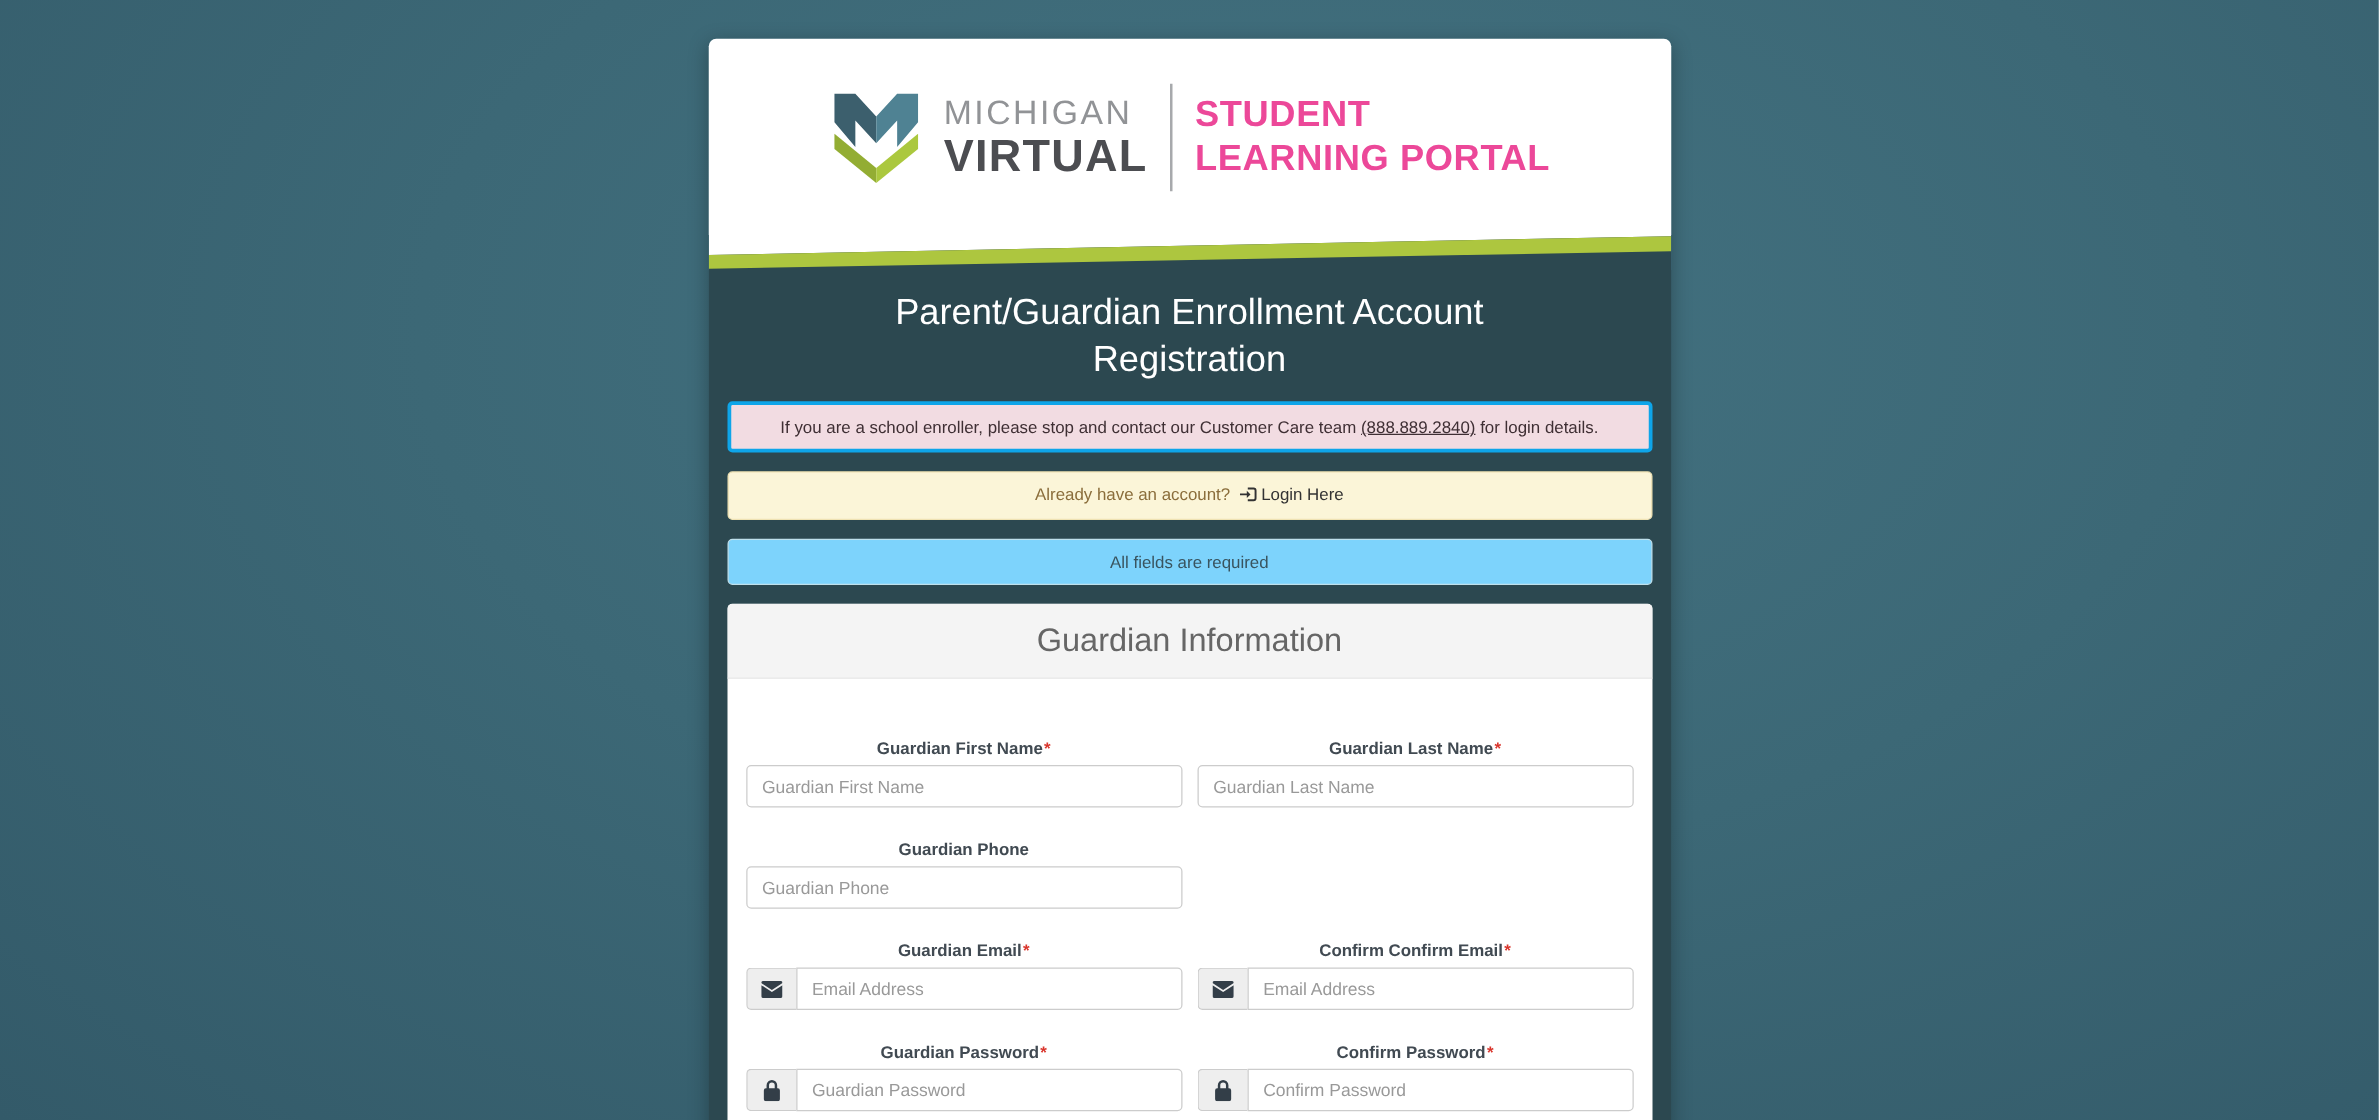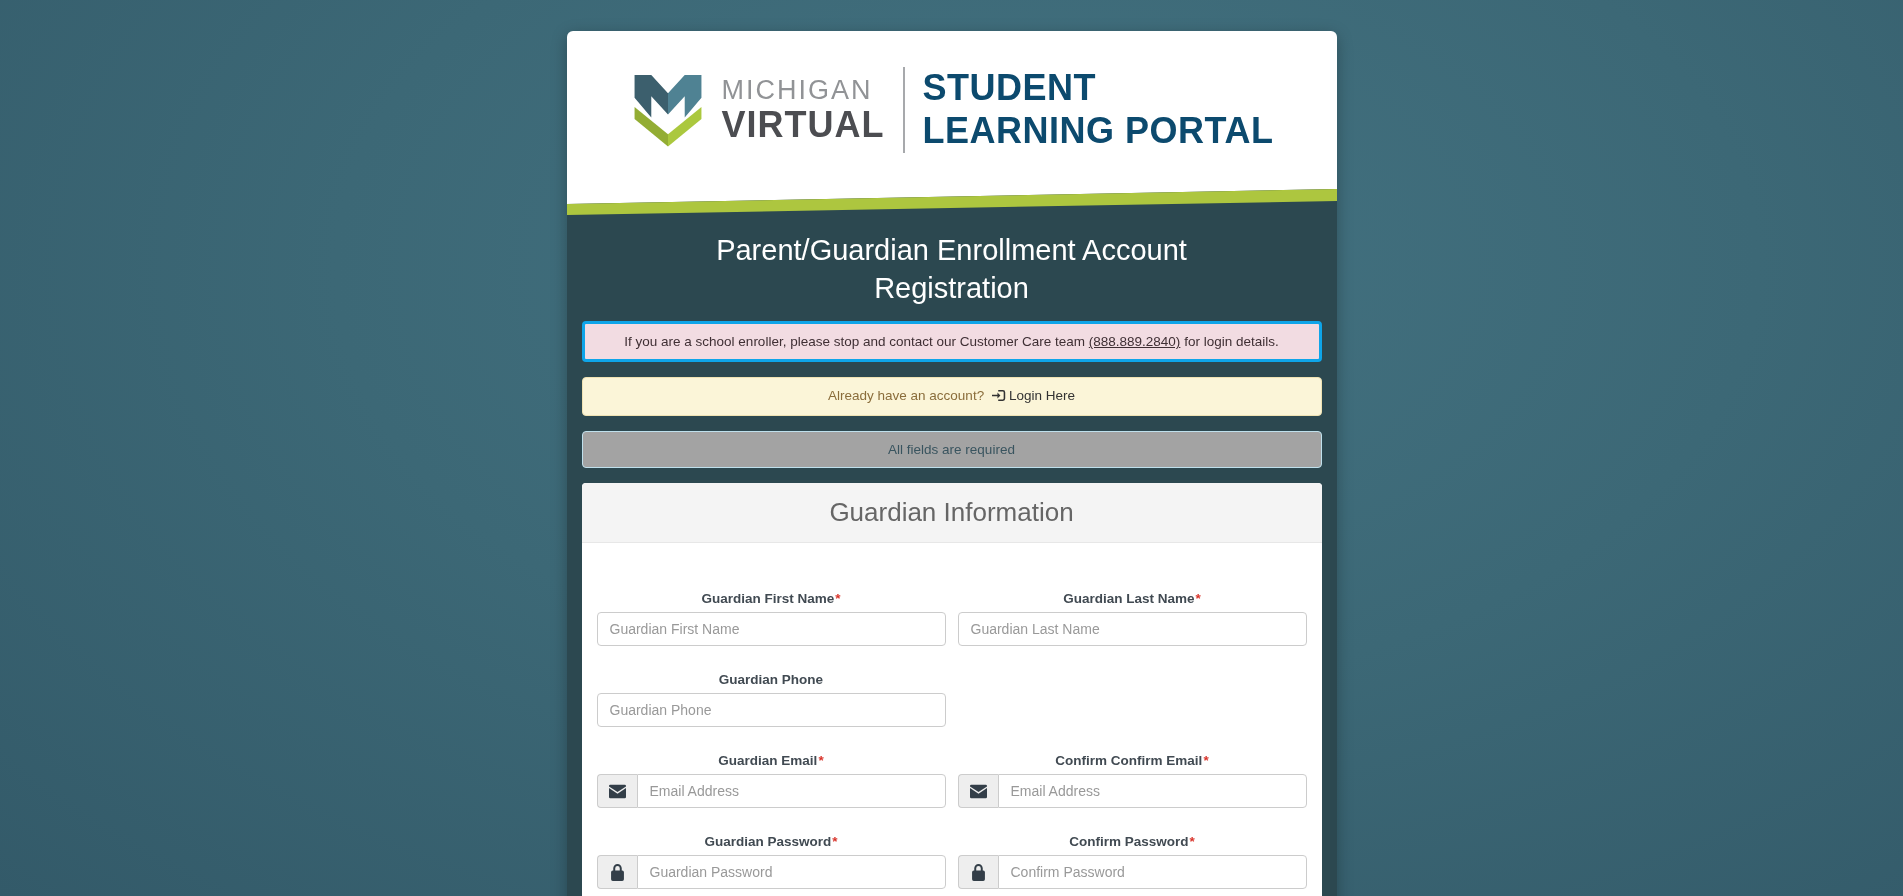--- a/index.html
+++ b/index.html
@@ -16,33 +16,33 @@
   .stripe-svg { display:block; width:770px; height:28px; }
   .dark-panel { background:#2c4850; padding:0 15px 30px; }
 
   
   .logo { display:flex; align-items:center; }
   .logo-mark svg { width:76px; height:100px; display:block; }
   .brand-block { margin-left:16px; line-height:1; }
   .brand-top { font-size:27px; color:#919396; letter-spacing:2px; }
   .brand-bottom { font-size:36px; font-weight:bold; color:#4c4d51; letter-spacing:1px; margin-top:3px; }
   .logo-divider { width:2px; height:86px; background:#a7a9ac; margin:0 18px; }
-  .portal-block { font-size:36px; font-weight:bold; color:#0c4a6e; line-height:1.18; letter-spacing:.5px; }
+  .portal-block { font-size:29px; font-weight:bold; color:#ec4899; line-height:1.18; letter-spacing:.5px; }
 
   
   .page-title { color:#fff; font-size:29px; font-weight:normal; text-align:center;
                 line-height:1.3; max-width:600px; margin:0 auto 14px; padding-top:16px; }
   .alert { border-radius:4px; padding:10px 14px; text-align:center;
            font-size:13.5px; margin-bottom:15px; }
   .alert-danger  { background:#f2dce2; border:3px solid #0ea5e9; color:#3f2f34; }
   .alert-danger a { color:inherit; text-decoration:underline; }
   .alert-warning { background:#fbf5d8; border:1px solid #efe2b3; color:#8a6d3b; }
   .alert-warning a { color:#333; text-decoration:none; }
   .alert-warning .signin-ic { display:inline-block; vertical-align:-2px; margin:0 3px 0 4px; color:#333; }
-  .alert-info    { background:#a3a3a3; border:1px solid #bfe0ec; color:#39545f; }
+  .alert-info    { background:#7dd3fc; border:1px solid #bfe0ec; color:#39545f; }
 
   
   .panel { background:#fff; border-radius:4px; overflow:hidden; }
   .panel-heading { background:#f4f4f4; border-bottom:1px solid #e7e7e7; text-align:center;
                    padding:14px 4px; font-size:26px; color:#666; font-weight:normal; }
   .panel-body { padding:48px 15px 40px; }
   .form-row { display:flex; gap:12px; margin-bottom:26px; }
   .form-col { flex:1; min-width:0; }
   .field-label { display:block; text-align:center; font-weight:bold; font-size:13.5px;
                  color:#414a52; margin-bottom:6px; }

